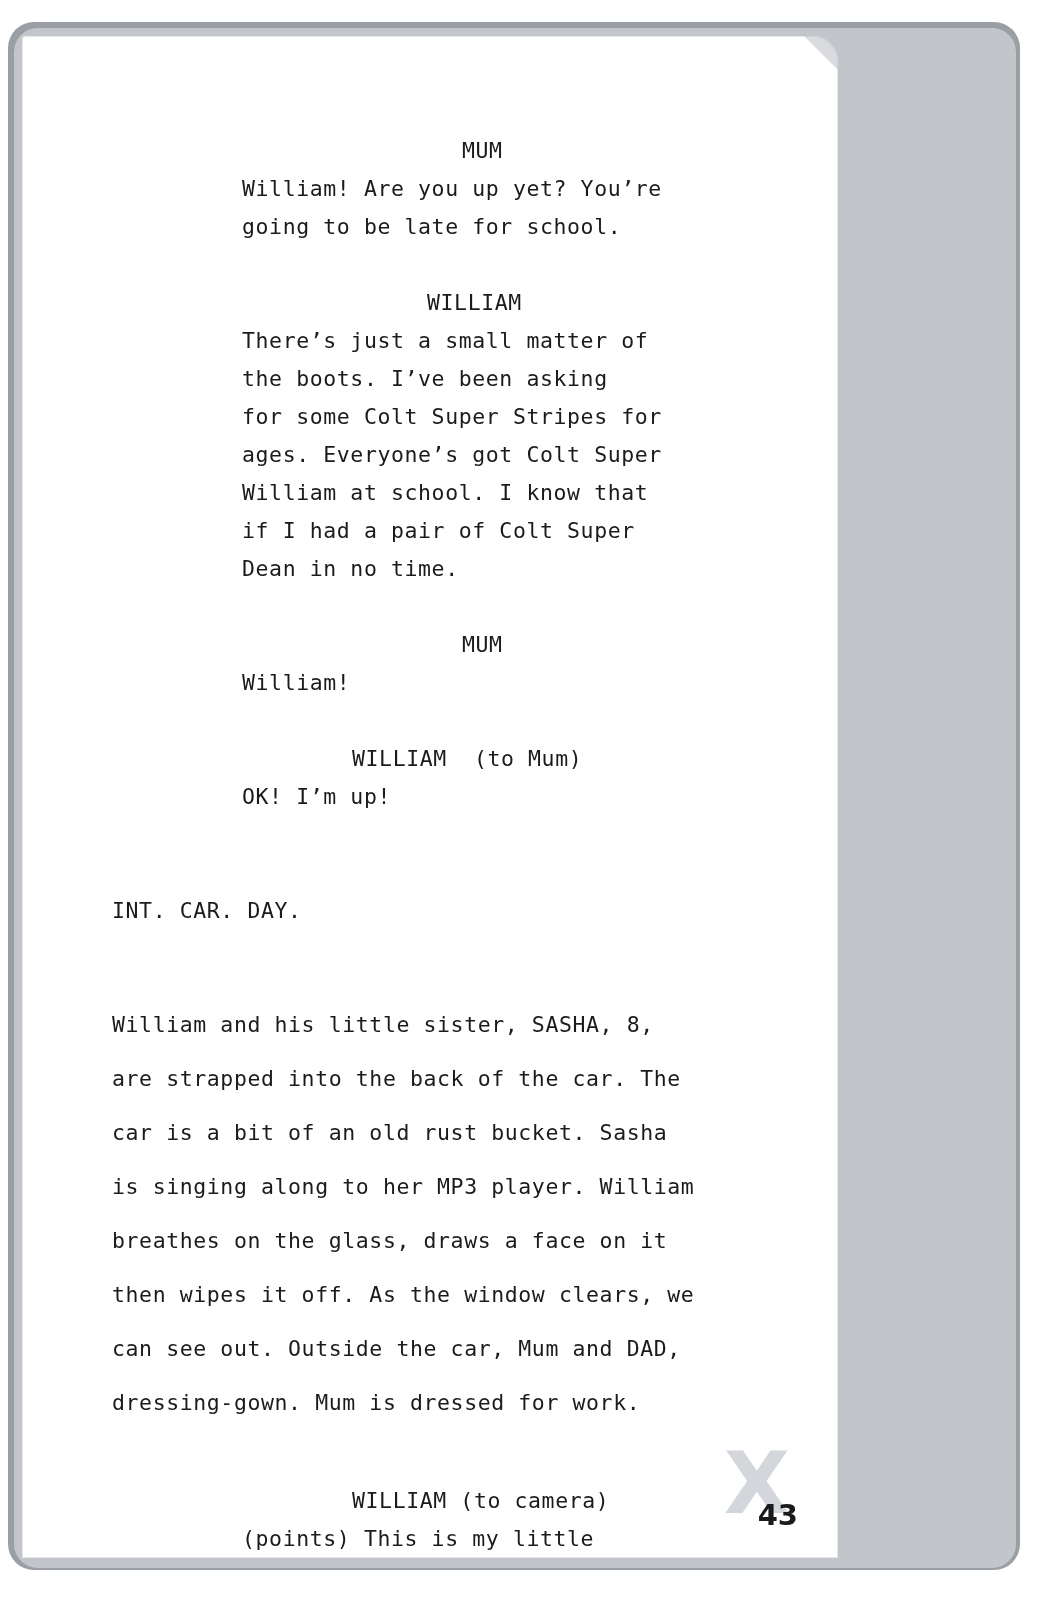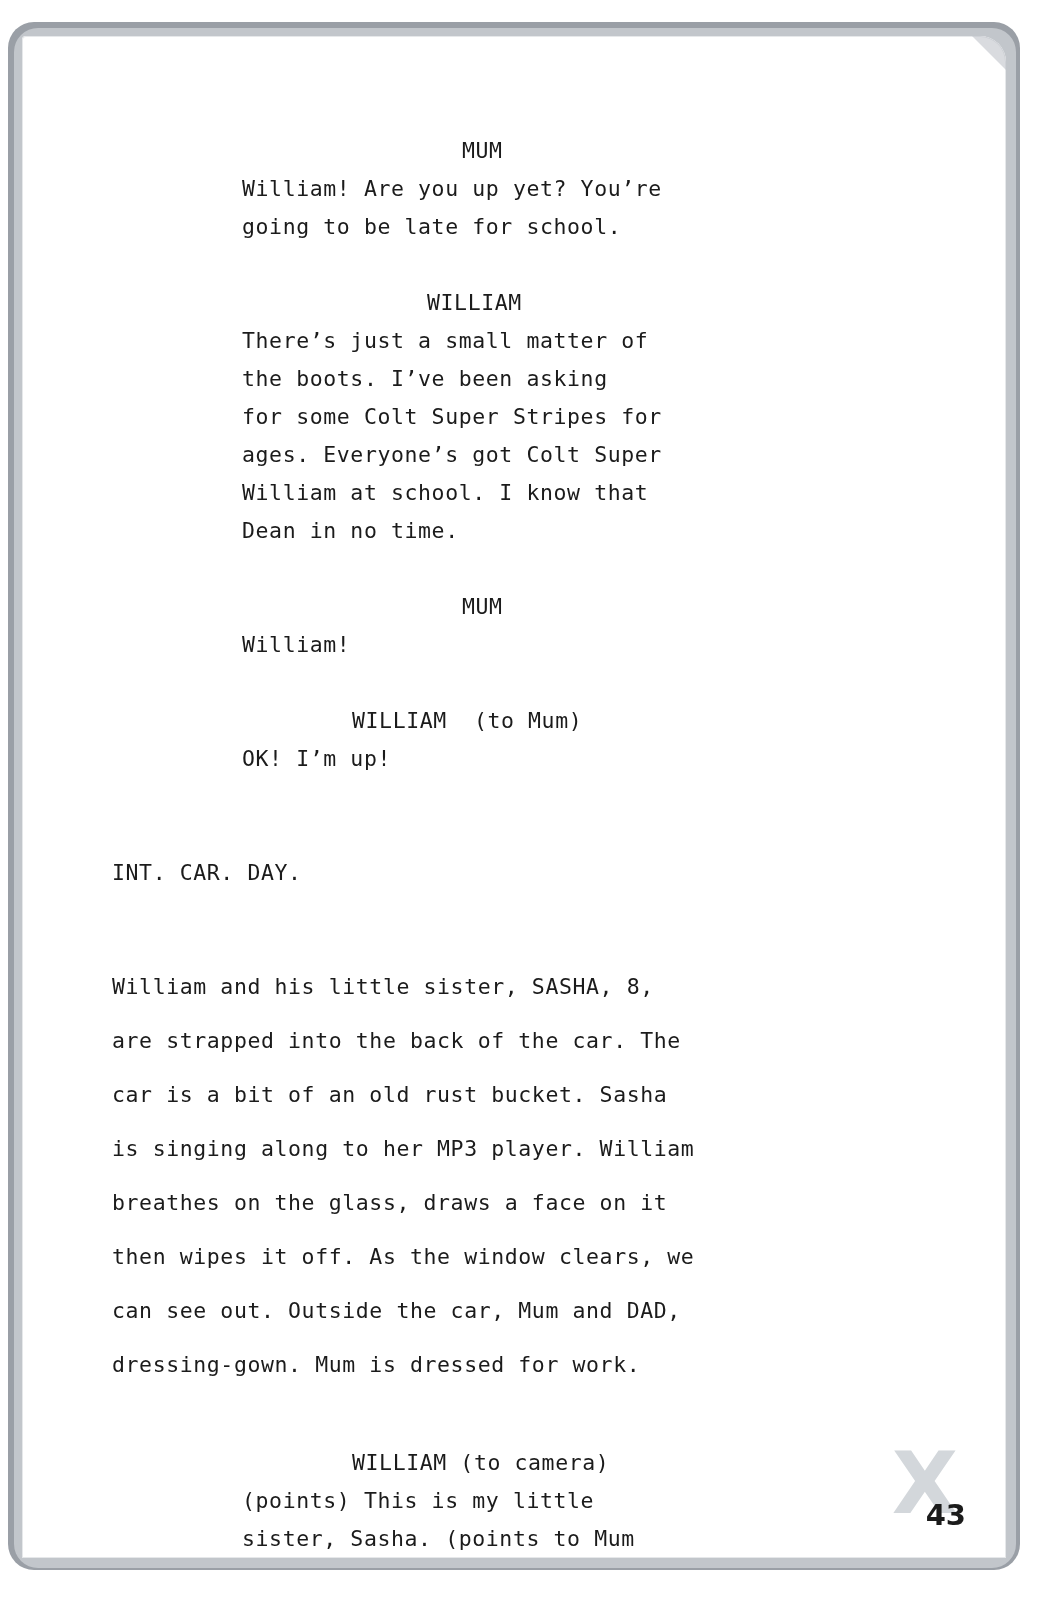--- a/index.html
+++ b/index.html
@@ -33,21 +33,21 @@
     height: 1540px;
     background: #c2c6cb;
     border-radius: 24px;
   }
 
   
   .sheet {
     position: absolute;
     left: 22px;
     top: 36px;
-    width: 984px;
+    width: 816px;
     height: 1522px;
     background: #ffffff;
     border-top-right-radius: 26px;
     border-top-left-radius: 4px;
     box-shadow: 0 0 0 1px #e6e8ea inset;
     overflow: hidden;
   }
 
   
   .corner-fold {
@@ -158,20 +158,21 @@
 
     <div class="gap-md"></div>
 
     <div class="block">
       <div class="line cue-mid">WILLIAM</div>
       <div class="line dialogue">There’s just a small matter of</div>
       <div class="line dialogue">the boots. I’ve been asking</div>
       <div class="line dialogue">for some Colt Super Stripes for</div>
       <div class="line dialogue">ages. Everyone’s got Colt Super</div>
       <div class="line dialogue">William at school. I know that</div>
+      <div class="line dialogue">if I had a pair of Colt Super</div>
       <div class="line dialogue">Dean in no time.</div>
     </div>
 
     <div class="gap-md"></div>
 
     <div class="block">
       <div class="line cue">MUM</div>
       <div class="line dialogue">William!</div>
     </div>
 

